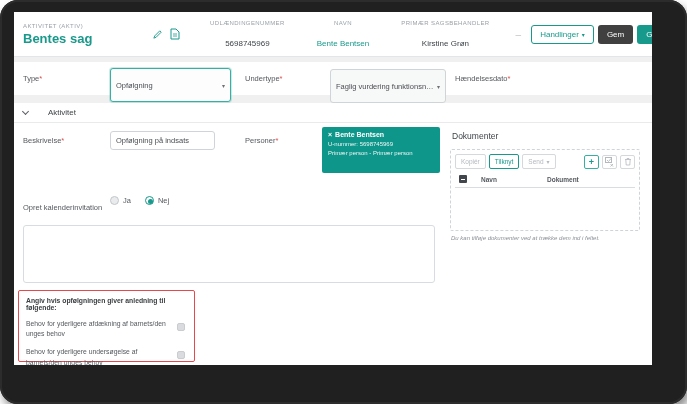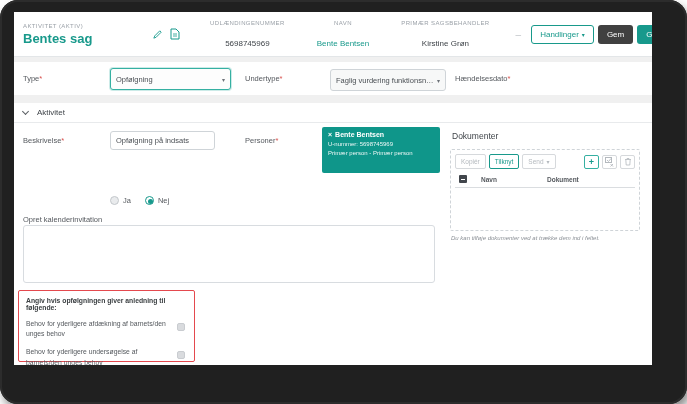--- a/index.html
+++ b/index.html
@@ -23,29 +23,29 @@
   .btn { font-family:"Liberation Sans", sans-serif; font-size:8px; border-radius:3px; padding:4px 8px; cursor:pointer; white-space:nowrap; border:1px solid transparent; }
   .btn.outline { background:#fff; border-color:#18998b; color:#18998b; }
   .btn.fill-light { background:#404040; color:#fff; }
   .btn.fill { background:#17998c; color:#fff; }
   .caret { font-size:6px; margin-left:3px; }
 
   
   .type-card { position:absolute; left:0; top:50px; width:638px; height:33px; background:#fff; }
   .f-label { position:absolute; font-size:7.5px; color:#55595e; white-space:nowrap; }
   .req { color:#d9534f; }
-  .selectbox { position:absolute; height:22px; border:1px solid #cfd4d8; border-radius:3px; background:#fdfdfd; display:flex; align-items:center; padding:0 5px; font-size:7.5px; color:#4a4f54; cursor:pointer; }
+  .selectbox { position:absolute; height:34px; border:1px solid #cfd4d8; border-radius:3px; background:#fdfdfd; display:flex; align-items:center; padding:0 5px; font-size:7.5px; color:#4a4f54; cursor:pointer; }
   .selectbox .sel-text { flex:1; overflow:hidden; white-space:nowrap; text-overflow:ellipsis; }
   .selectbox .caret { color:#6d7278; }
   .selectbox.focus { border:1.5px solid #35b0a2; box-shadow:0 0 0 1px rgba(53,176,162,.25); }
   .textbox { position:absolute; height:19px; border:1px solid #cfd4d8; border-radius:3px; background:#fff; font-size:7.5px; color:#4a4f54; padding:0 5px; font-family:"Liberation Sans", sans-serif; }
 
   
   .akt-card { position:absolute; left:0; top:91px; width:638px; height:262px; background:#fff; }
-  .sec-hd { position:absolute; left:0; top:0; width:638px; height:20px; border-bottom:1px solid #e8eaec; display:flex; align-items:center; padding-left:9px; gap:9px; }
+  .sec-hd { position:absolute; left:0; top:0; width:638px; height:20px; border-bottom:1px solid #e8eaec; display:flex; align-items:center; padding-left:9px; gap:20px; }
   .chev { width:5px; height:5px; border-left:1.5px solid #5a5f64; border-bottom:1.5px solid #5a5f64; transform:rotate(-45deg); margin-top:-2px; }
   .sec-title { font-size:8px; color:#3f4449; }
 
   .chip { position:absolute; left:308px; top:24px; width:118px; height:46px; background:#0f968a; border-radius:2px; color:#fff; padding:4px 6px; }
   .chip .l1 { font-size:7px; font-weight:bold; }
   .chip .l2, .chip .l3 { font-size:6px; margin-top:3px; opacity:.92; }
   .chip .x { margin-right:3px; cursor:pointer; }
 
   .radio-row { position:absolute; left:96px; top:93px; display:flex; align-items:center; gap:14px; }
   .radio-opt { display:flex; align-items:flex-end; gap:4px; font-size:7.5px; color:#55595e; cursor:pointer; }
@@ -147,21 +147,21 @@
     <div class="f-label" style="left:9px; top:33px;"><span>Beskrivelse</span><span class="req">*</span></div>
     <input class="textbox" style="left: 96px; top: 28px; width: 105px;" value="Opfølgning på indsats">
 
     <div class="f-label" style="left:231px; top:33px;"><span>Personer</span><span class="req">*</span></div>
     <div class="chip">
       <div class="l1"><span class="x">×</span><span>Bente Bentsen</span></div>
       <div class="l2">U-nummer: 5698745969</div>
       <div class="l3">Primær person - Primær person</div>
     </div>
 
-    <div class="f-label" style="left:9px; top:112px;text-align:center;">Opret kalenderinvitation</div>
+    <div class="f-label" style="left:9px; top:100px;text-align:center;">Opret kalenderinvitation</div>
     <div class="radio-row">
       <span class="radio-opt">
           <span class="rdot"></span>
           <span>Ja</span>
         </span>
       <span class="radio-opt">
           <span class="rdot sel"></span>
           <span>Nej</span>
         </span>
     </div>

